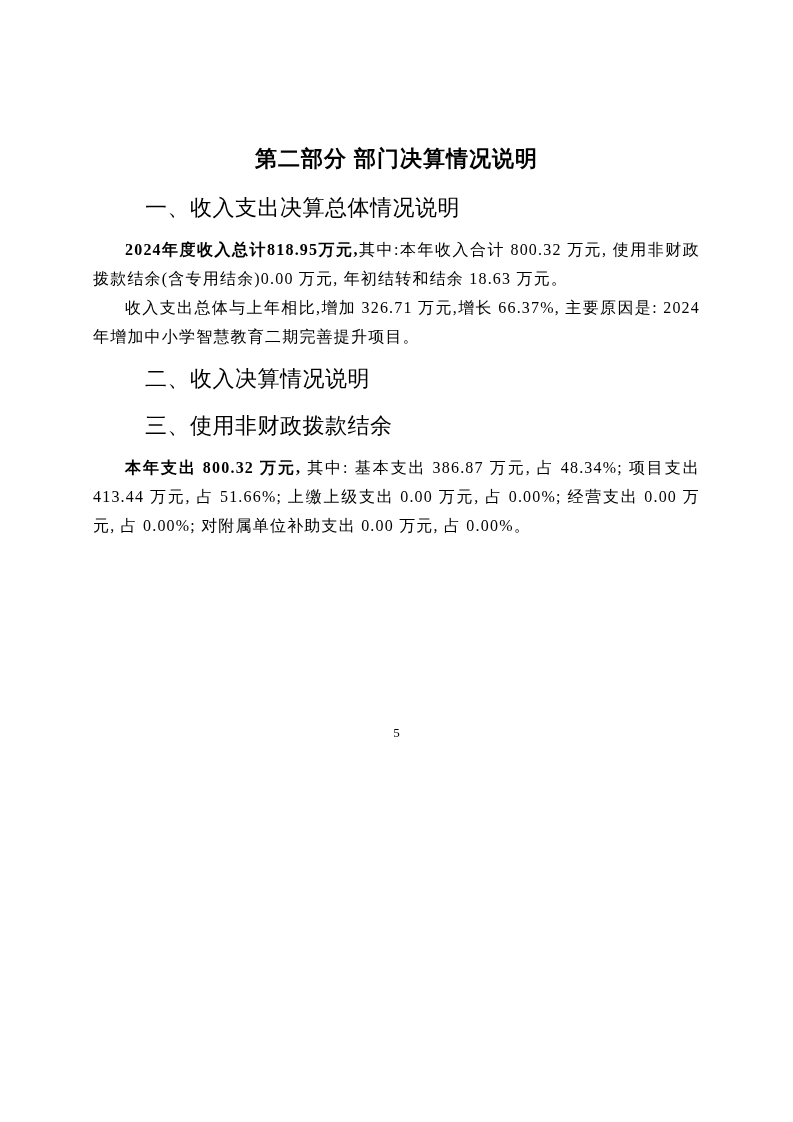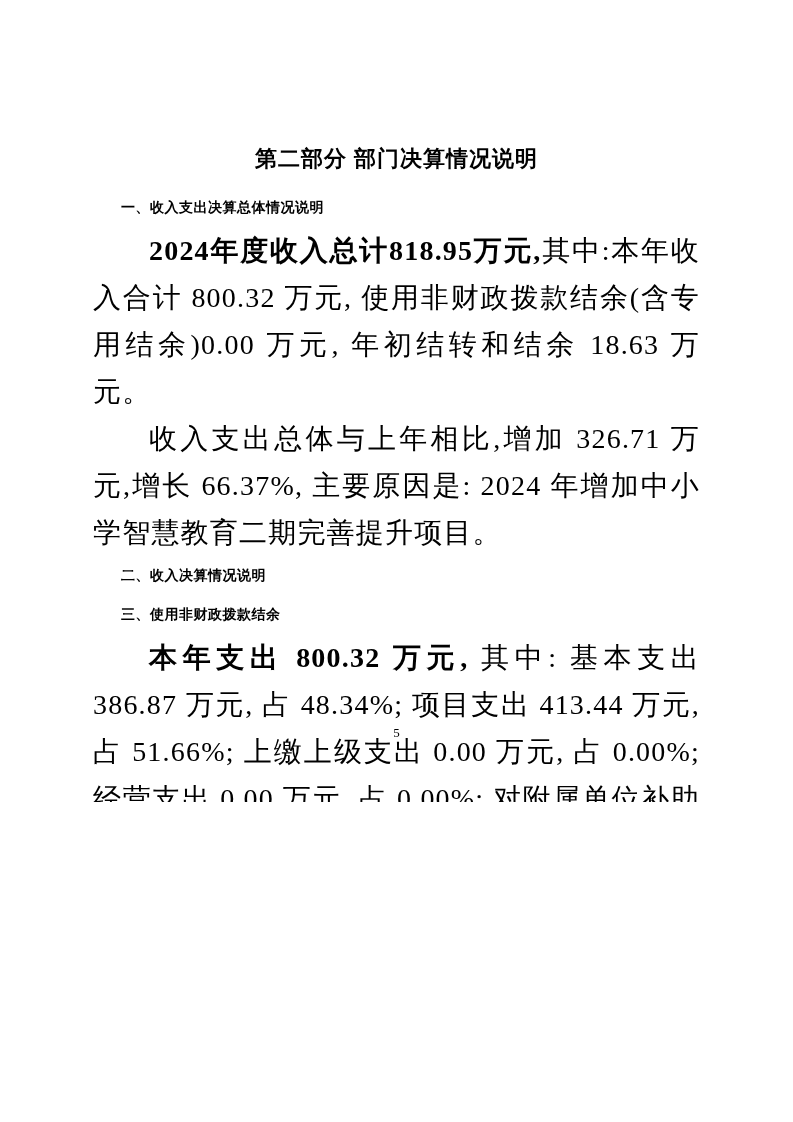--- a/index.html
+++ b/index.html
@@ -18,32 +18,32 @@
   .doc-title {
     margin: 0 0 14px 0;
     text-align: center;
     font-family: "Liberation Sans", "DejaVu Sans", sans-serif;
     font-weight: bold;
     font-size: 22px;
     line-height: 30px;
     letter-spacing: 1px;
   }
   .sec-heading {
-    margin: 0;
+    margin: 8px;
     font-family: "Liberation Sans", "DejaVu Sans", sans-serif;
-    font-weight: bold;
-    font-size: 14px;
+    font-weight: normal;
+    font-size: 22px;
     line-height: 39px;
     text-indent: 2em;
     letter-spacing: 0.5px;
   }
   .para {
     margin: 0;
-    font-size: 28px;
-    line-height: 47px;
+    font-size: 16px;
+    line-height: 29px;
     text-indent: 2em;
     text-align: justify;
     letter-spacing: 1.2px;
   }
   .para .lead { font-weight: bold; }
   .page-number {
     position: absolute;
     left: 0;
     right: 0;
     bottom: 62px;

